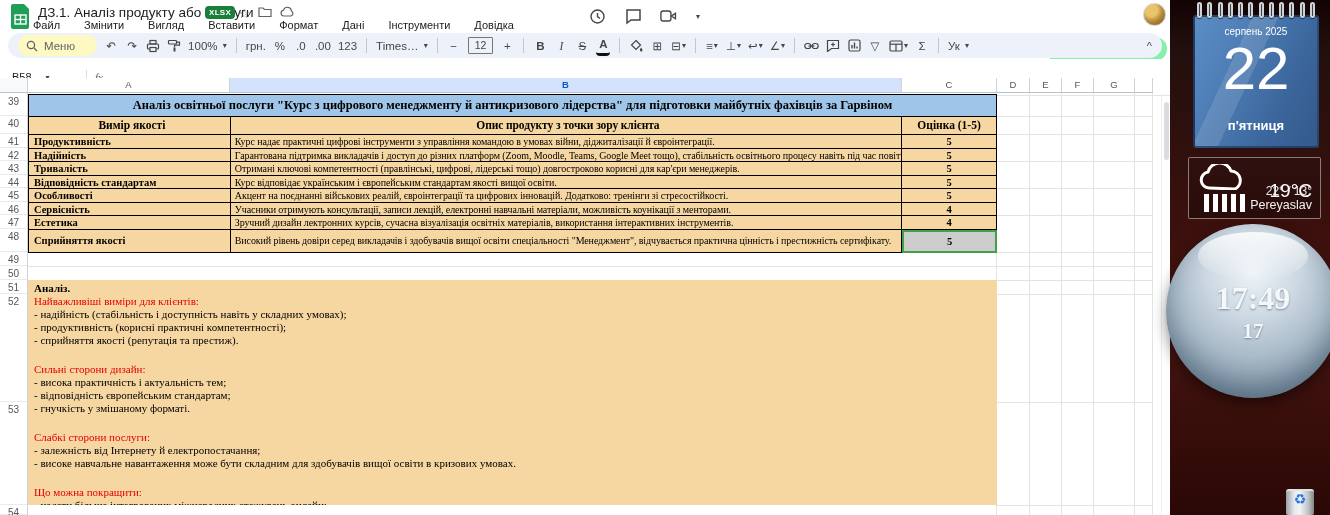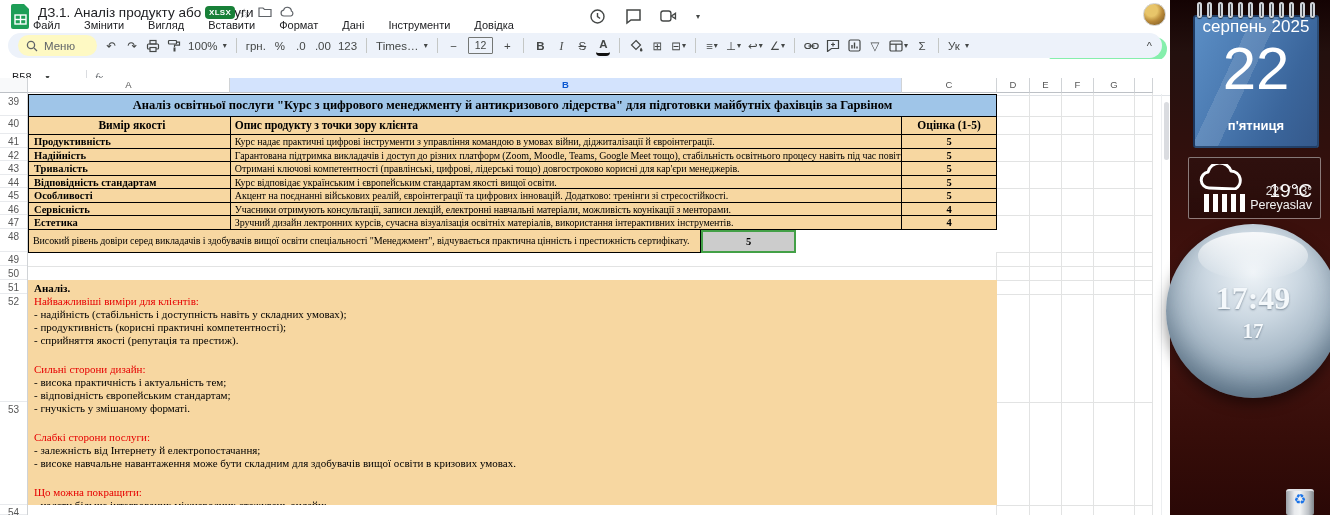--- a/index.html
+++ b/index.html
@@ -79,21 +79,21 @@
      background:linear-gradient(180deg,#140303 0%,#23100e 10%,#3c100c 45%,#451511 65%,#360d09 85%,#2a0806 100%); }
 
   
   .cal { position:absolute; left:23px; top:2px; width:126px; height:148px; }
   .cal-rings { position:absolute; left:4px; top:0; width:118px; height:20px; display:flex; justify-content:space-between; z-index:2; }
   .ring { width:5px; height:16px; border:2px solid #cfd3d8; border-radius:3px; background:#3a3f46; box-shadow:0 1px 1px rgba(0,0,0,.6); }
   .cal-body { position:absolute; left:0; top:13px; width:126px; height:133px; border:2px solid rgba(8,25,55,.55); border-radius:3px;
      background:linear-gradient(115deg,#5b8ec5 0%,#4a79b0 40%,#3b669c 70%,#35598b 100%); color:#fff; text-align:center; overflow:hidden; }
   .cal-sheen { position:absolute; left:-30px; top:-20px; width:220px; height:220px;
      background:linear-gradient(115deg, rgba(255,255,255,.18) 0 12%, rgba(255,255,255,0) 12% 30%, rgba(255,255,255,.12) 30% 38%, rgba(255,255,255,0) 38%); }
-  .cal-month { position:relative; font-size:17px; }
+  .cal-month { position:relative; margin-top:9px; font-size:10px; }
   .cal-day { position:relative; font-size:60px; line-height:60px; margin-top:2px; font-weight:400; }
   .cal-wd { position:relative; font-size:13px; margin-top:19px; font-weight:bold; }
 
   
   .weather { position:absolute; left:18px; top:157px; width:133px; height:62px; border:1px solid rgba(255,255,255,.45); border-radius:2px;
      background:linear-gradient(180deg, rgba(40,20,20,.25), rgba(10,5,5,.35)); color:#fff; }
   .w-cloud { position:absolute; left:10px; top:6px; width:46px; height:26px; }
   .w-rain { position:absolute; left:15px; top:36px; display:flex; gap:4px; }
   .w-rain i { width:5px; height:18px; background:#fff; }
   .w-temp { position:absolute; right:8px; top:22px; font-size:19px; }
@@ -358,21 +358,21 @@
     <div class="gridline-h" style="left:997px;top:294px;width:156px"></div>
     <div class="gridline-h" style="left:997px;top:402px;width:156px"></div>
     <div class="gridline-h" style="left:997px;top:505px;width:156px"></div>
 
     <div class="dtable">
       <div class="trow title-row" style="height:22px">
         <div class="tc">Аналіз освітньої послуги "Курс з цифрового менеджменту й антикризового лідерства" для підготовки майбутніх фахівців за Гарвіном</div>
       </div>
       <div class="trow head-row tan" style="height:18px">
         <div class="tc a tan">Вимір якості</div>
-        <div class="tc b tan" style="font-size:11.5px;text-align:left">Опис продукту з точки зору клієнта</div>
+        <div class="tc b tan" style="font-size:11.5px;text-align:center">Опис продукту з точки зору клієнта</div>
         <div class="tc c tan">Оцінка (1-5)</div>
       </div>
       <div class="trow" style="height:13.5px">
         <div class="tc a tan">Продуктивність</div>
         <div class="tc b tan">Курс надає практичні цифрові інструменти з управління командою в умовах війни, діджиталізації й євроінтеграції.</div>
         <div class="tc c tan">5</div>
       </div>
       <div class="trow" style="height:13.5px">
         <div class="tc a tan">Надійність</div>
         <div class="tc b tan">Гарантована підтримка викладачів і доступ до різних платформ (Zoom, Moodle, Teams, Google Meet тощо), стабільність освітнього процесу навіть під час повітряних тривог.</div>
@@ -397,20 +397,21 @@
         <div class="tc a tan">Сервісність</div>
         <div class="tc b tan">Учасники отримують консультації, записи лекцій, електронні навчальні матеріали, можливість коунікації з менторами.</div>
         <div class="tc c tan">4</div>
       </div>
       <div class="trow" style="height:13.5px">
         <div class="tc a tan">Естетика</div>
         <div class="tc b tan">Зручний дизайн лектронних курсів, сучасна візуалізація освітніх матеріалів, використання інтерактивних інструментів.</div>
         <div class="tc c tan">4</div>
       </div>
       <div class="trow" style="height:23.5px">
+        <div class="tc a tan" style="padding-top:5px">Сприйняття якості</div>
         <div class="tc b tan" style="padding-top:5px">Високий рівень довіри серед викладачів і здобувачів вищої освіти спеціальності "Менеджмент", відчувається практична цінність і престижність сертифікату.</div>
         <div class="tc c sel" style="padding-top:4px">5</div>
       </div>
     </div>
 
     <div class="analysis">
       <div class="ana-title">Аналіз.</div>
       <div class="ana-sec">
         <div class="ana-h">Найважливіші виміри для клієнтів:</div>
         <div class="ana-i">- надійність (стабільність і доступність навіть у складних умовах);</div>

